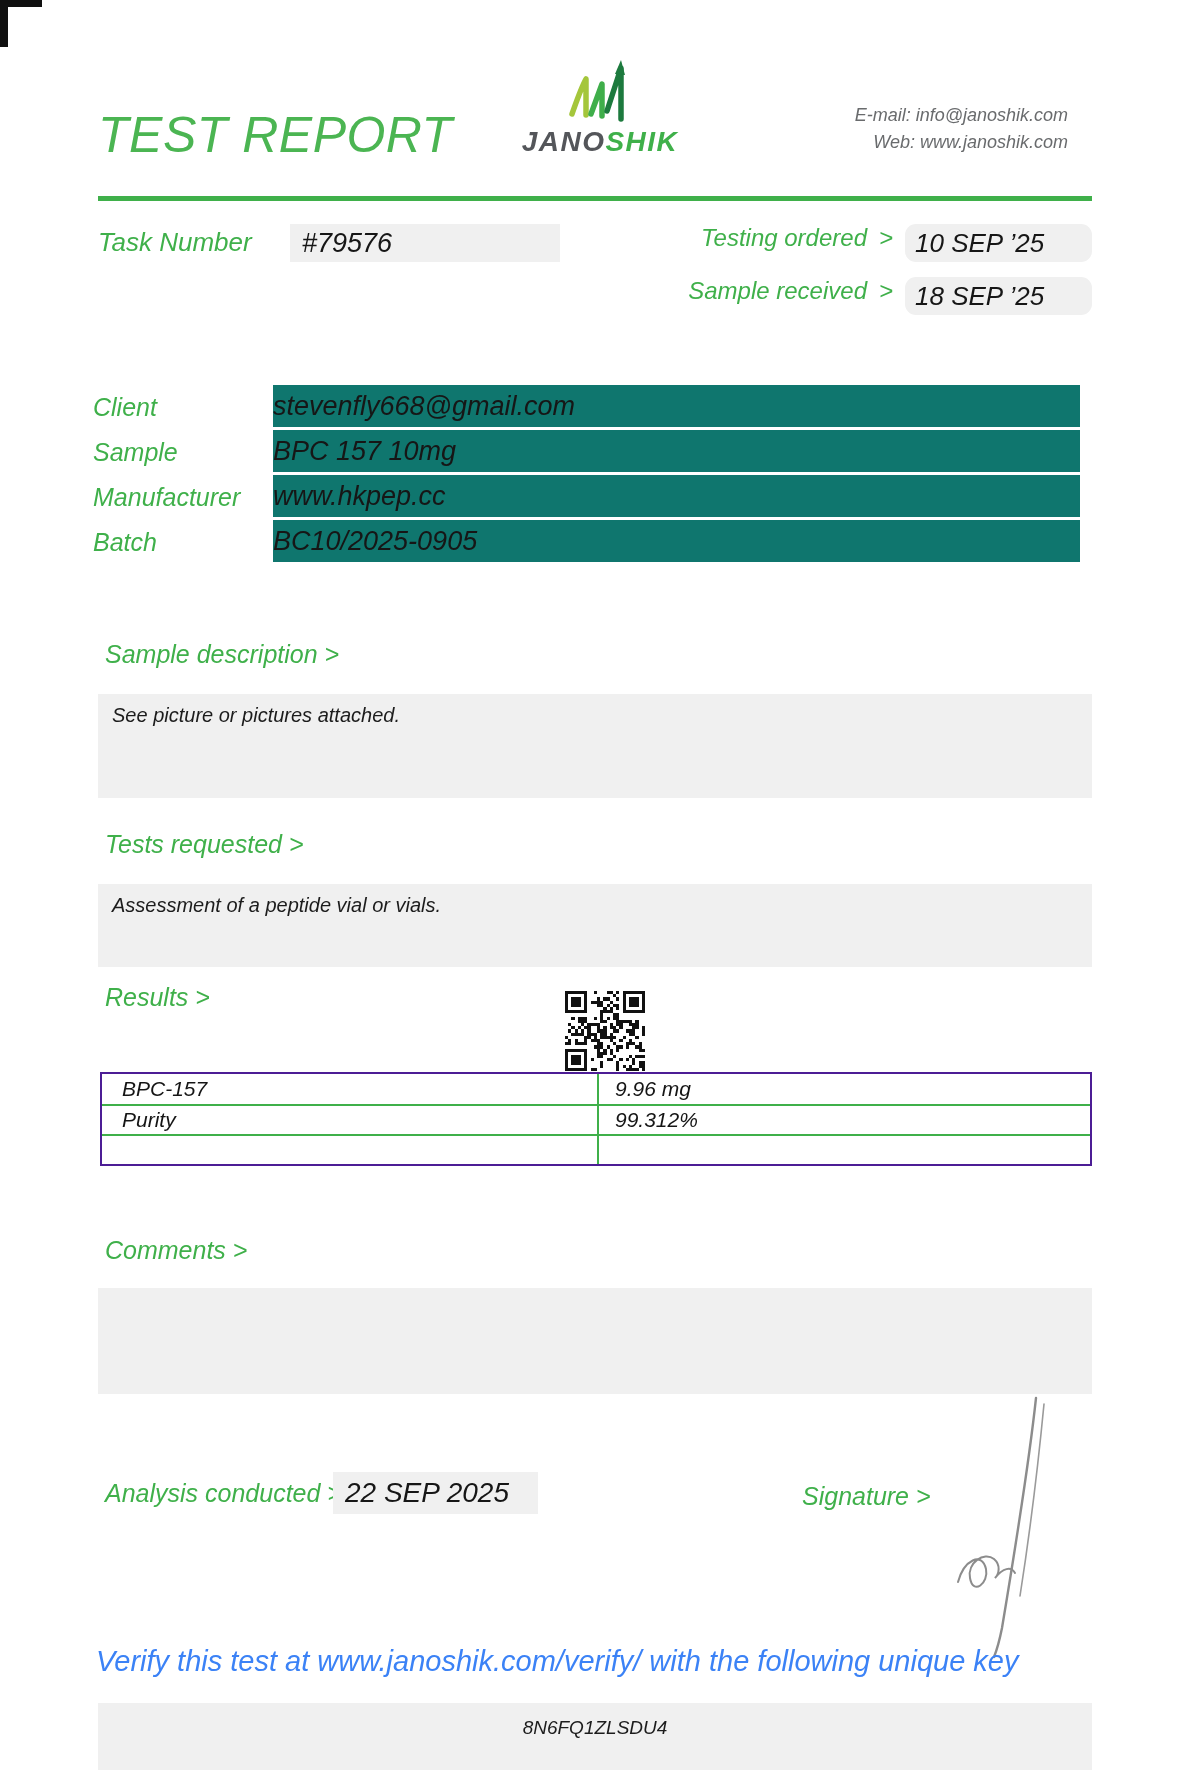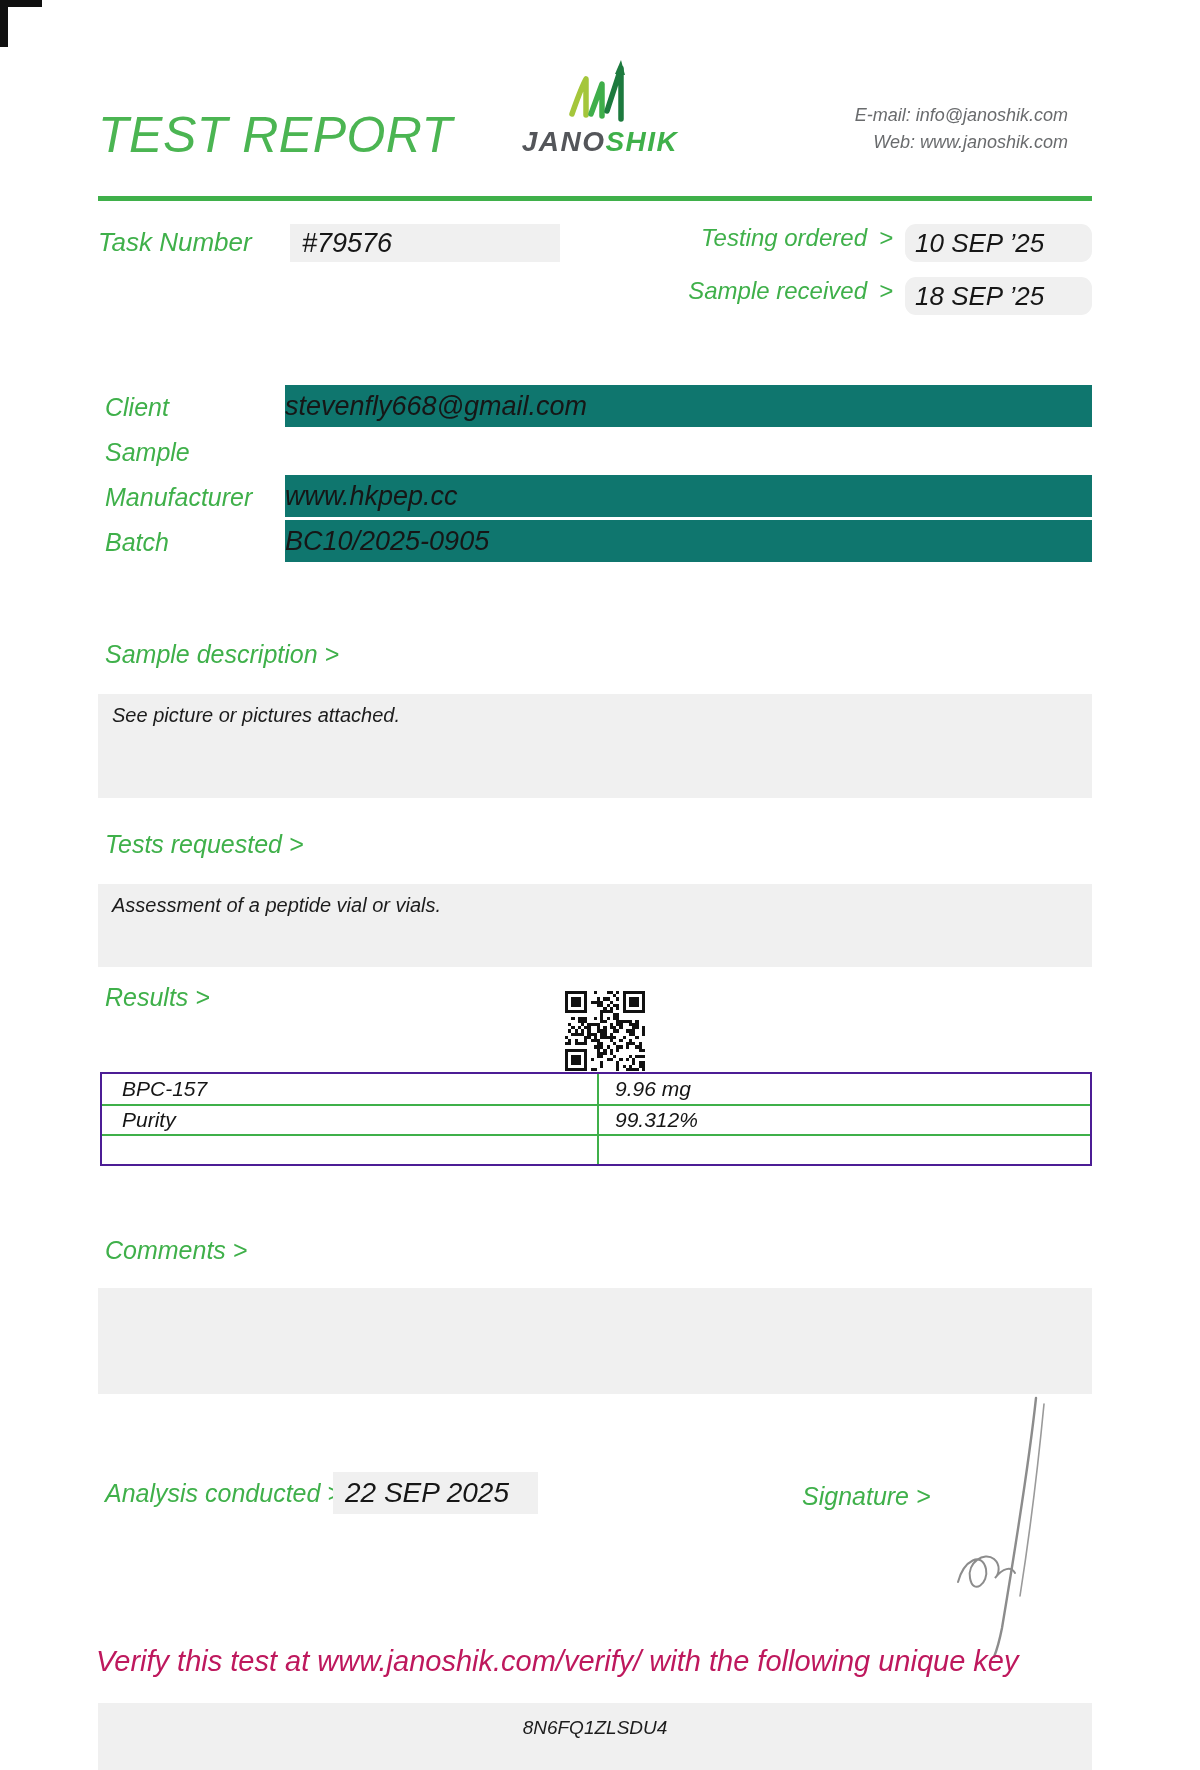--- a/index.html
+++ b/index.html
@@ -26,21 +26,21 @@
   .task-box{position:absolute;left:290px;top:224px;width:270px;height:38px;background:#f0f0f0;
             font-size:27px;line-height:38px;padding-left:12px;box-sizing:border-box;}
   .date-row{position:absolute;left:600px;width:492px;height:38px;display:flex;align-items:flex-start;}
   .date-row.r0{top:224px;} .date-row.r1{top:277px;}
   .date-row .lbl{flex:1;text-align:right;font-size:24px;color:#3fb04a;white-space:nowrap;}
   .date-row .arr{margin:0 12px;font-size:24px;color:#3fb04a;}
   .date-row .val{width:187px;height:38px;background:#f0f0f0;font-size:26px;line-height:38px;
                  padding-left:10px;box-sizing:border-box;border-radius:11px;}
 
   
-  .field-row{position:absolute;left:98px;width:994px;height:42px;}
+  .field-row{position:absolute;left:86px;width:994px;height:42px;}
   .field-row.f0{top:385px;} .field-row.f1{top:430px;} .field-row.f2{top:475px;} .field-row.f3{top:520px;}
   .field-row .flbl{position:absolute;left:7px;top:8px;font-size:25px;color:#3fb04a;white-space:nowrap;}
   .field-row .fbox{position:absolute;left:187px;top:0;right:0;height:42px;background:#0f766e;
                    font-size:27px;line-height:42px;box-sizing:border-box;}
 
   
   .sec-head{position:absolute;left:105px;font-size:25px;color:#3fb04a;white-space:nowrap;}
   .h-desc{top:640px;} .h-tests{top:830px;} .h-results{top:963px;margin-top:20px;} .h-comments{top:1236px;}
   .big-box{position:absolute;left:98px;width:994px;background:#f0f0f0;box-sizing:border-box;
            padding:10px 14px;font-size:20px;color:#1c1c1c;}
@@ -56,21 +56,21 @@
   .rt-row + .rt-row{border-top:2px solid #3fb04a;}
   .rt-cell{display:flex;align-items:center;font-size:21px;color:#151515;padding-left:20px;}
   .rt-cell.v{border-left:2px solid #3fb04a;padding-left:16px;}
 
   
   .analysis-label{position:absolute;left:105px;top:1479px;font-size:25px;color:#3fb04a;white-space:nowrap;}
   .analysis-box{position:absolute;left:333px;top:1472px;width:205px;height:42px;background:#f0f0f0;
                 font-size:28px;line-height:42px;padding-left:12px;box-sizing:border-box;}
   .signature-label{position:absolute;left:802px;top:1482px;font-size:25px;color:#3fb04a;white-space:nowrap;}
   .signature{position:absolute;left:942px;top:1392px;width:118px;height:268px;}
-  .verify{position:absolute;left:96px;top:1645px;font-size:29px;color:#be185d;white-space:nowrap;}
+  .verify{position:absolute;left:96px;top:1645px;font-size:29px;color:#3b82f6;white-space:nowrap;}
   .key-box{position:absolute;left:98px;top:1703px;width:994px;height:67px;background:#f0f0f0;
            text-align:center;font-size:19px;color:#1c1c1c;padding-top:14px;box-sizing:border-box;}
 </style>
 </head>
 <body>
 
 <div class="page">
 
   <div class="corner"></div>
 
@@ -109,20 +109,21 @@
     <span class="arr">&gt;</span>
     <span class="val">18 SEP ’25</span>
   </div>
 
   <div class="field-row f0">
     <span class="flbl">Client</span>
     <span class="fbox">stevenfly668@gmail.com</span>
   </div>
   <div class="field-row f1">
     <span class="flbl">Sample</span>
+    <span class="fbox">BPC 157 10mg</span>
   </div>
   <div class="field-row f2">
     <span class="flbl">Manufacturer</span>
     <span class="fbox">www.hkpep.cc</span>
   </div>
   <div class="field-row f3">
     <span class="flbl">Batch</span>
     <span class="fbox">BC10/2025-0905</span>
   </div>
 

